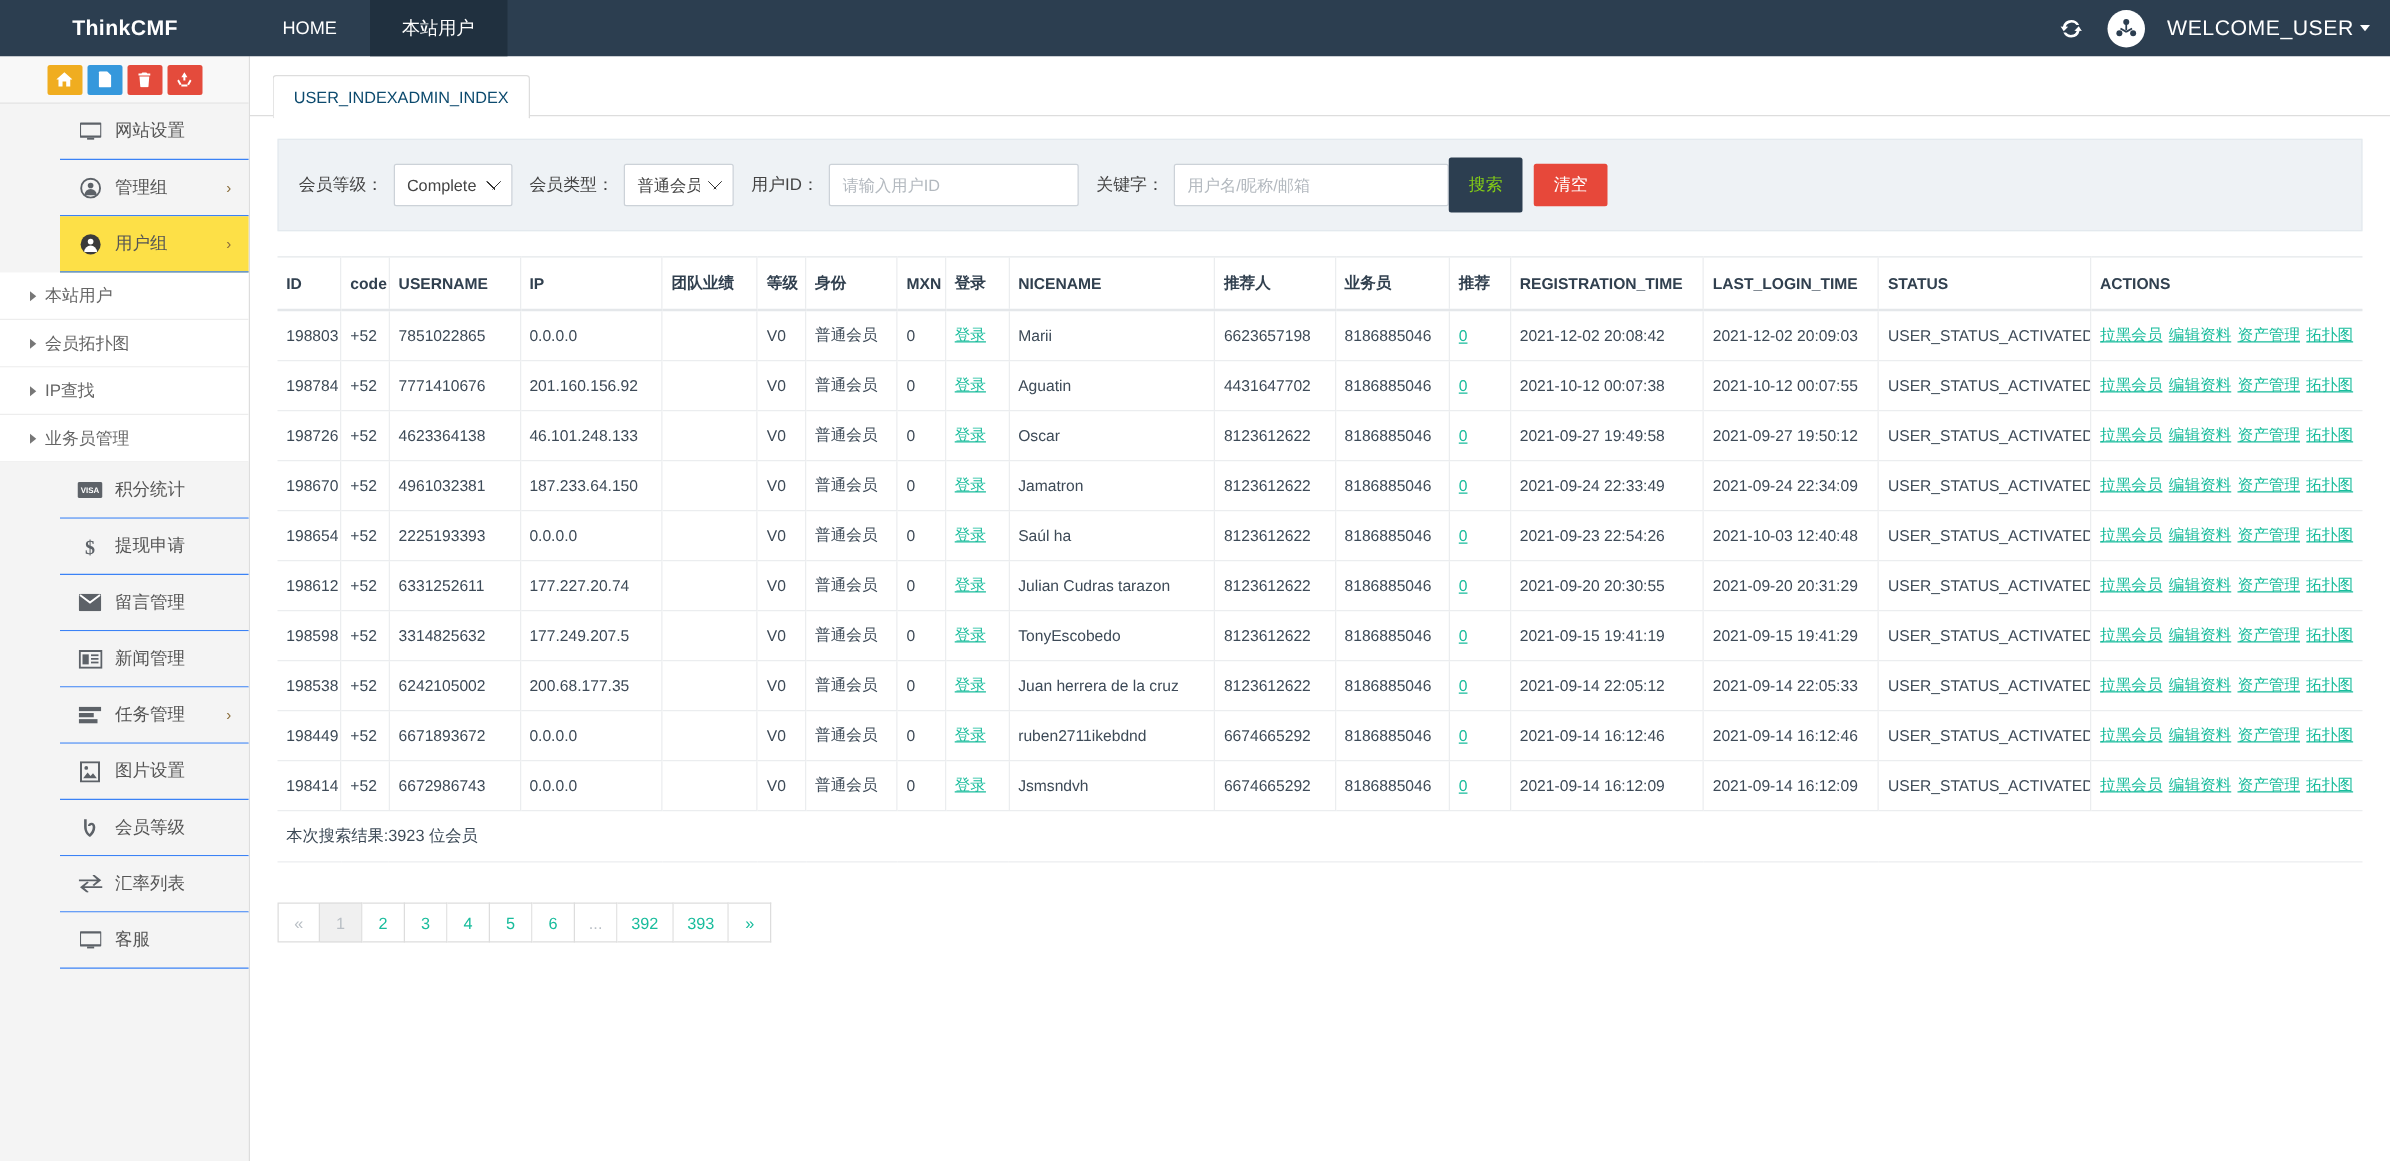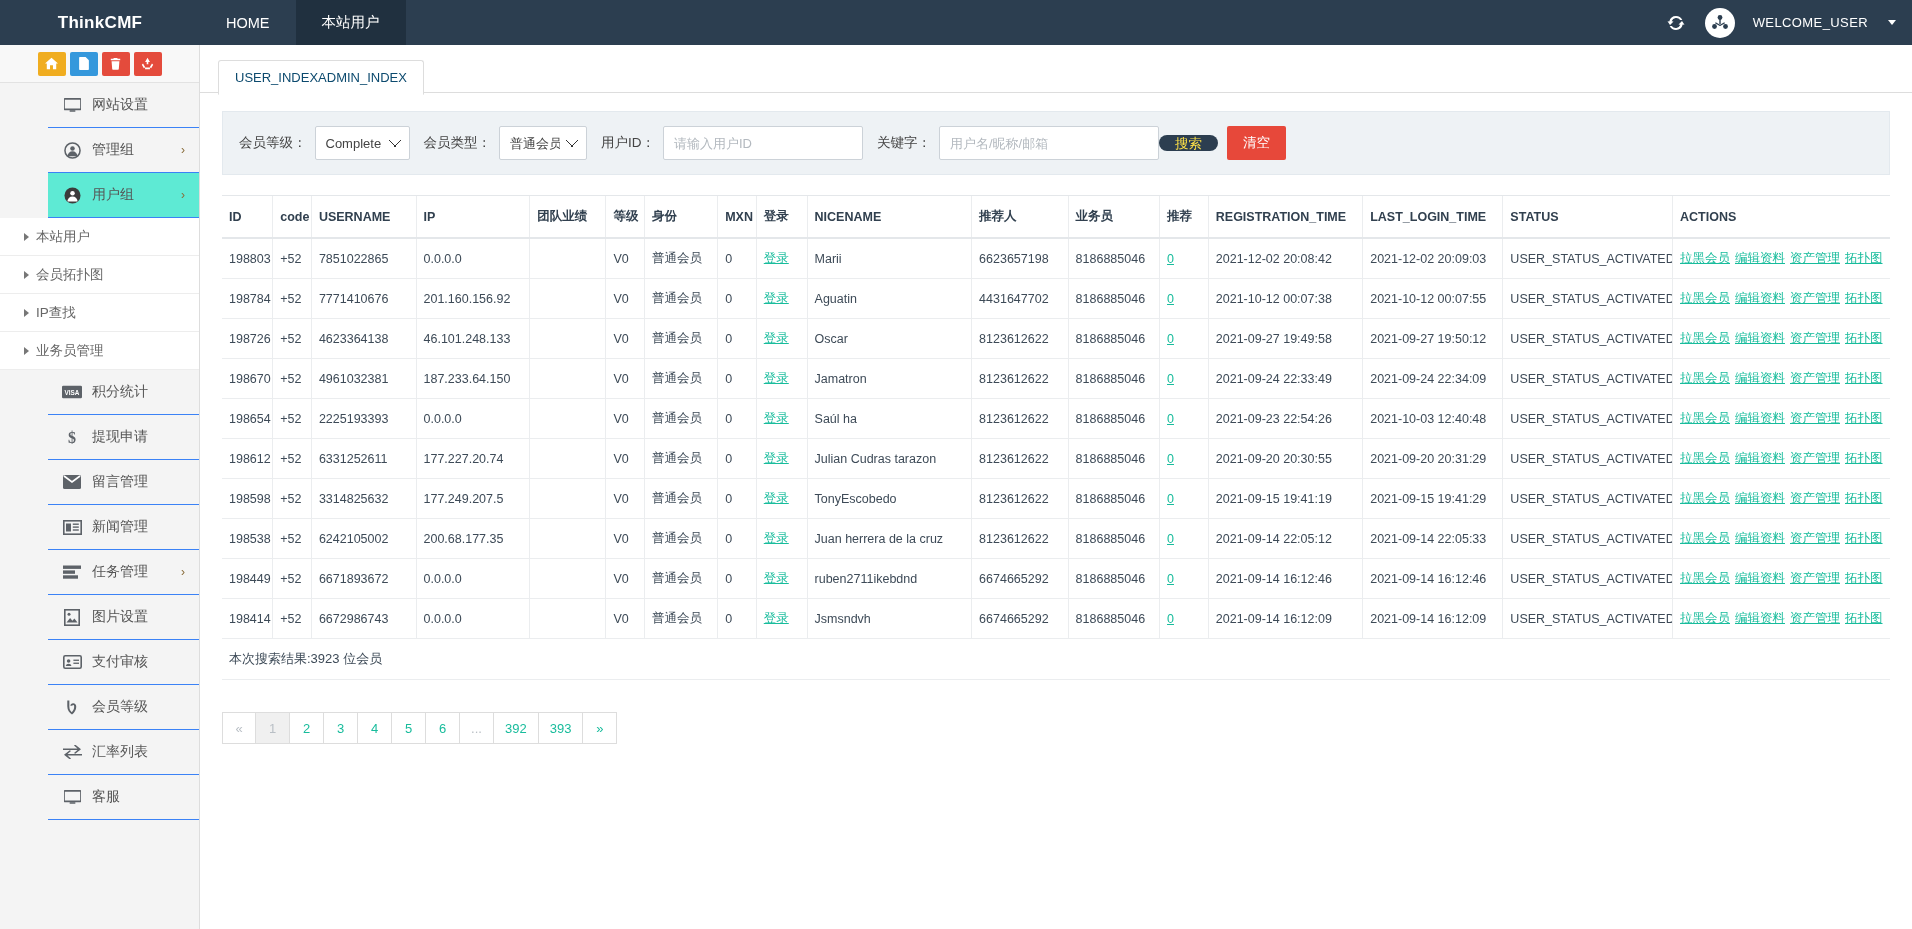--- a/index.html
+++ b/index.html
@@ -26,21 +26,21 @@
   .nav-item.active { background: #20303f; }
   .topbar-right {
     margin-left: auto; display: flex; align-items: center; padding-right: 16px; gap: 18px;
   }
   .refresh-icon { width: 22px; height: 22px; display:flex; align-items:center; justify-content:center; cursor:pointer;}
   .avatar-circle {
     width: 30px; height: 30px; border-radius: 50%;
     background: #fff; display: flex; align-items: center; justify-content: center;
   }
   .welcome {
-    font-size: 13px; letter-spacing: .4px; display:flex; align-items:center; gap:20px; cursor:pointer;
+    font-size: 17px; letter-spacing: .4px; display:flex; align-items:center; gap:5px; cursor:pointer;
   }
   .caret-down {
     width: 0; height: 0; border-left: 4px solid transparent; border-right: 4px solid transparent;
     border-top: 5px solid #fff; display:inline-block;
   }
 
   
   .layout { display: flex; height: 884px; }
 
   
@@ -62,21 +62,21 @@
   .qbtn.red    { background: #e44b3c; }
   .qbtn.red2   { background: #e44b3c; }
 
   .menu-item {
     display: flex; align-items: center; gap: 10px;
     height: 45px; padding: 0 14px; font-size: 14px; color: #555;
     border-bottom: 1px solid #3b82f6; cursor: pointer; position: relative;
     background: #f4f4f4;
     margin-left: 48px;
   }
-  .menu-item.selected { background: #5eead4; text-align: center; }
+  .menu-item.selected { background: #fde047; text-align: center; }
   .menu-item .mi-icon {
     width: 20px; height: 20px; flex-shrink: 0;
     display: flex; align-items: center; justify-content: center; color: #5d6268;
   }
   .menu-item .chev {
     margin-left: auto; color: #8a6d3b; font-size: 12px;
   }
   .submenu-item {
     display: flex; align-items: center; gap: 7px;
     height: 38px; padding: 0 14px 0 24px; font-size: 13.5px; color: #666;
@@ -122,22 +122,22 @@
   }
   .f-input {
     height: 34px; border: 1px solid #ccd2d8; background: #fff; font-size: 13px;
     padding: 0 10px; border-radius: 2px; color: #444; margin-right: 14px;
     font-family: "Liberation Sans", sans-serif;
   }
   .f-input.id { width: 200px; }
   .f-input.kw { width: 220px; margin-right: 0;}
   .f-input::placeholder { color: #b3b9bf; }
   .btn-search {
-    height: 16px; padding: 0 16px; background: #2c3e50; color: #fde047;
-    border: none; font-size: 13.5px; cursor: pointer; border-radius: 12px;
+    height: 44px; padding: 0 16px; background: #2c3e50; color: #84cc16;
+    border: none; font-size: 13.5px; cursor: pointer; border-radius: 2px;
     font-family: "Liberation Sans", sans-serif;
   }
   .btn-clear {
     height: 34px; padding: 0 16px; background: #e7483a; color: #ffffff;
     border: none; font-size: 13.5px; cursor: pointer; margin-left: 9px; border-radius: 2px;
     font-family: "Liberation Sans", sans-serif;
   }
 
   
   .tbl-wrap { margin-top: 20px; }
@@ -346,32 +346,20 @@
       <span class="mi-icon">
         <svg width="16" height="17" viewBox="0 0 16 17">
             <rect x="0.8" y="0.8" width="14.4" height="15.4" fill="none" stroke="#5d6268" stroke-width="1.6"></rect>
             <circle cx="5" cy="5.3" r="1.5" fill="#5d6268"></circle>
             <path d="M2.5 13.5l3.6-4.6 2.3 2.8 2-2.2 3.1 4z" fill="#5d6268"></path>
           </svg>
       </span>
       <span>图片设置</span>
     </div>
 
-    <div class="menu-item">
-      <span class="mi-icon">
-        <svg width="19" height="14" viewBox="0 0 19 14">
-            <rect x="0.8" y="0.8" width="17.4" height="12.4" rx="1.4" fill="none" stroke="#5d6268" stroke-width="1.6"></rect>
-            <circle cx="5.6" cy="6" r="1.8" fill="#5d6268"></circle>
-            <path d="M2.7 11.1a3 3 0 0 1 5.8 0z" fill="#5d6268"></path>
-            <rect x="10.4" y="4.6" width="5.6" height="1.3" fill="#5d6268"></rect>
-            <rect x="10.4" y="7.6" width="5.6" height="1.3" fill="#5d6268"></rect>
-          </svg>
-      </span>
-      <span>支付审核</span>
-    </div>
 
     <div class="menu-item">
       <span class="mi-icon">
         <svg width="16" height="17" viewBox="0 0 16 18" fill="#5d6268">
             <path d="M3 1.5h2.2v6.8c0 2.6 1 4.5 2.5 5.6 1.6-1.6 2.6-3.6 2.6-5.8 0-1-.4-1.7-1.1-1.7-.5 0-.8.3-.9.8H6.2c.2-1.7 1.3-2.8 3-2.8 2 0 3.3 1.5 3.3 3.8 0 3.2-1.8 6.3-4.5 8.3C5.2 14.8 3 11.9 3 7.8z"></path>
           </svg>
       </span>
       <span>会员等级</span>
     </div>
 

